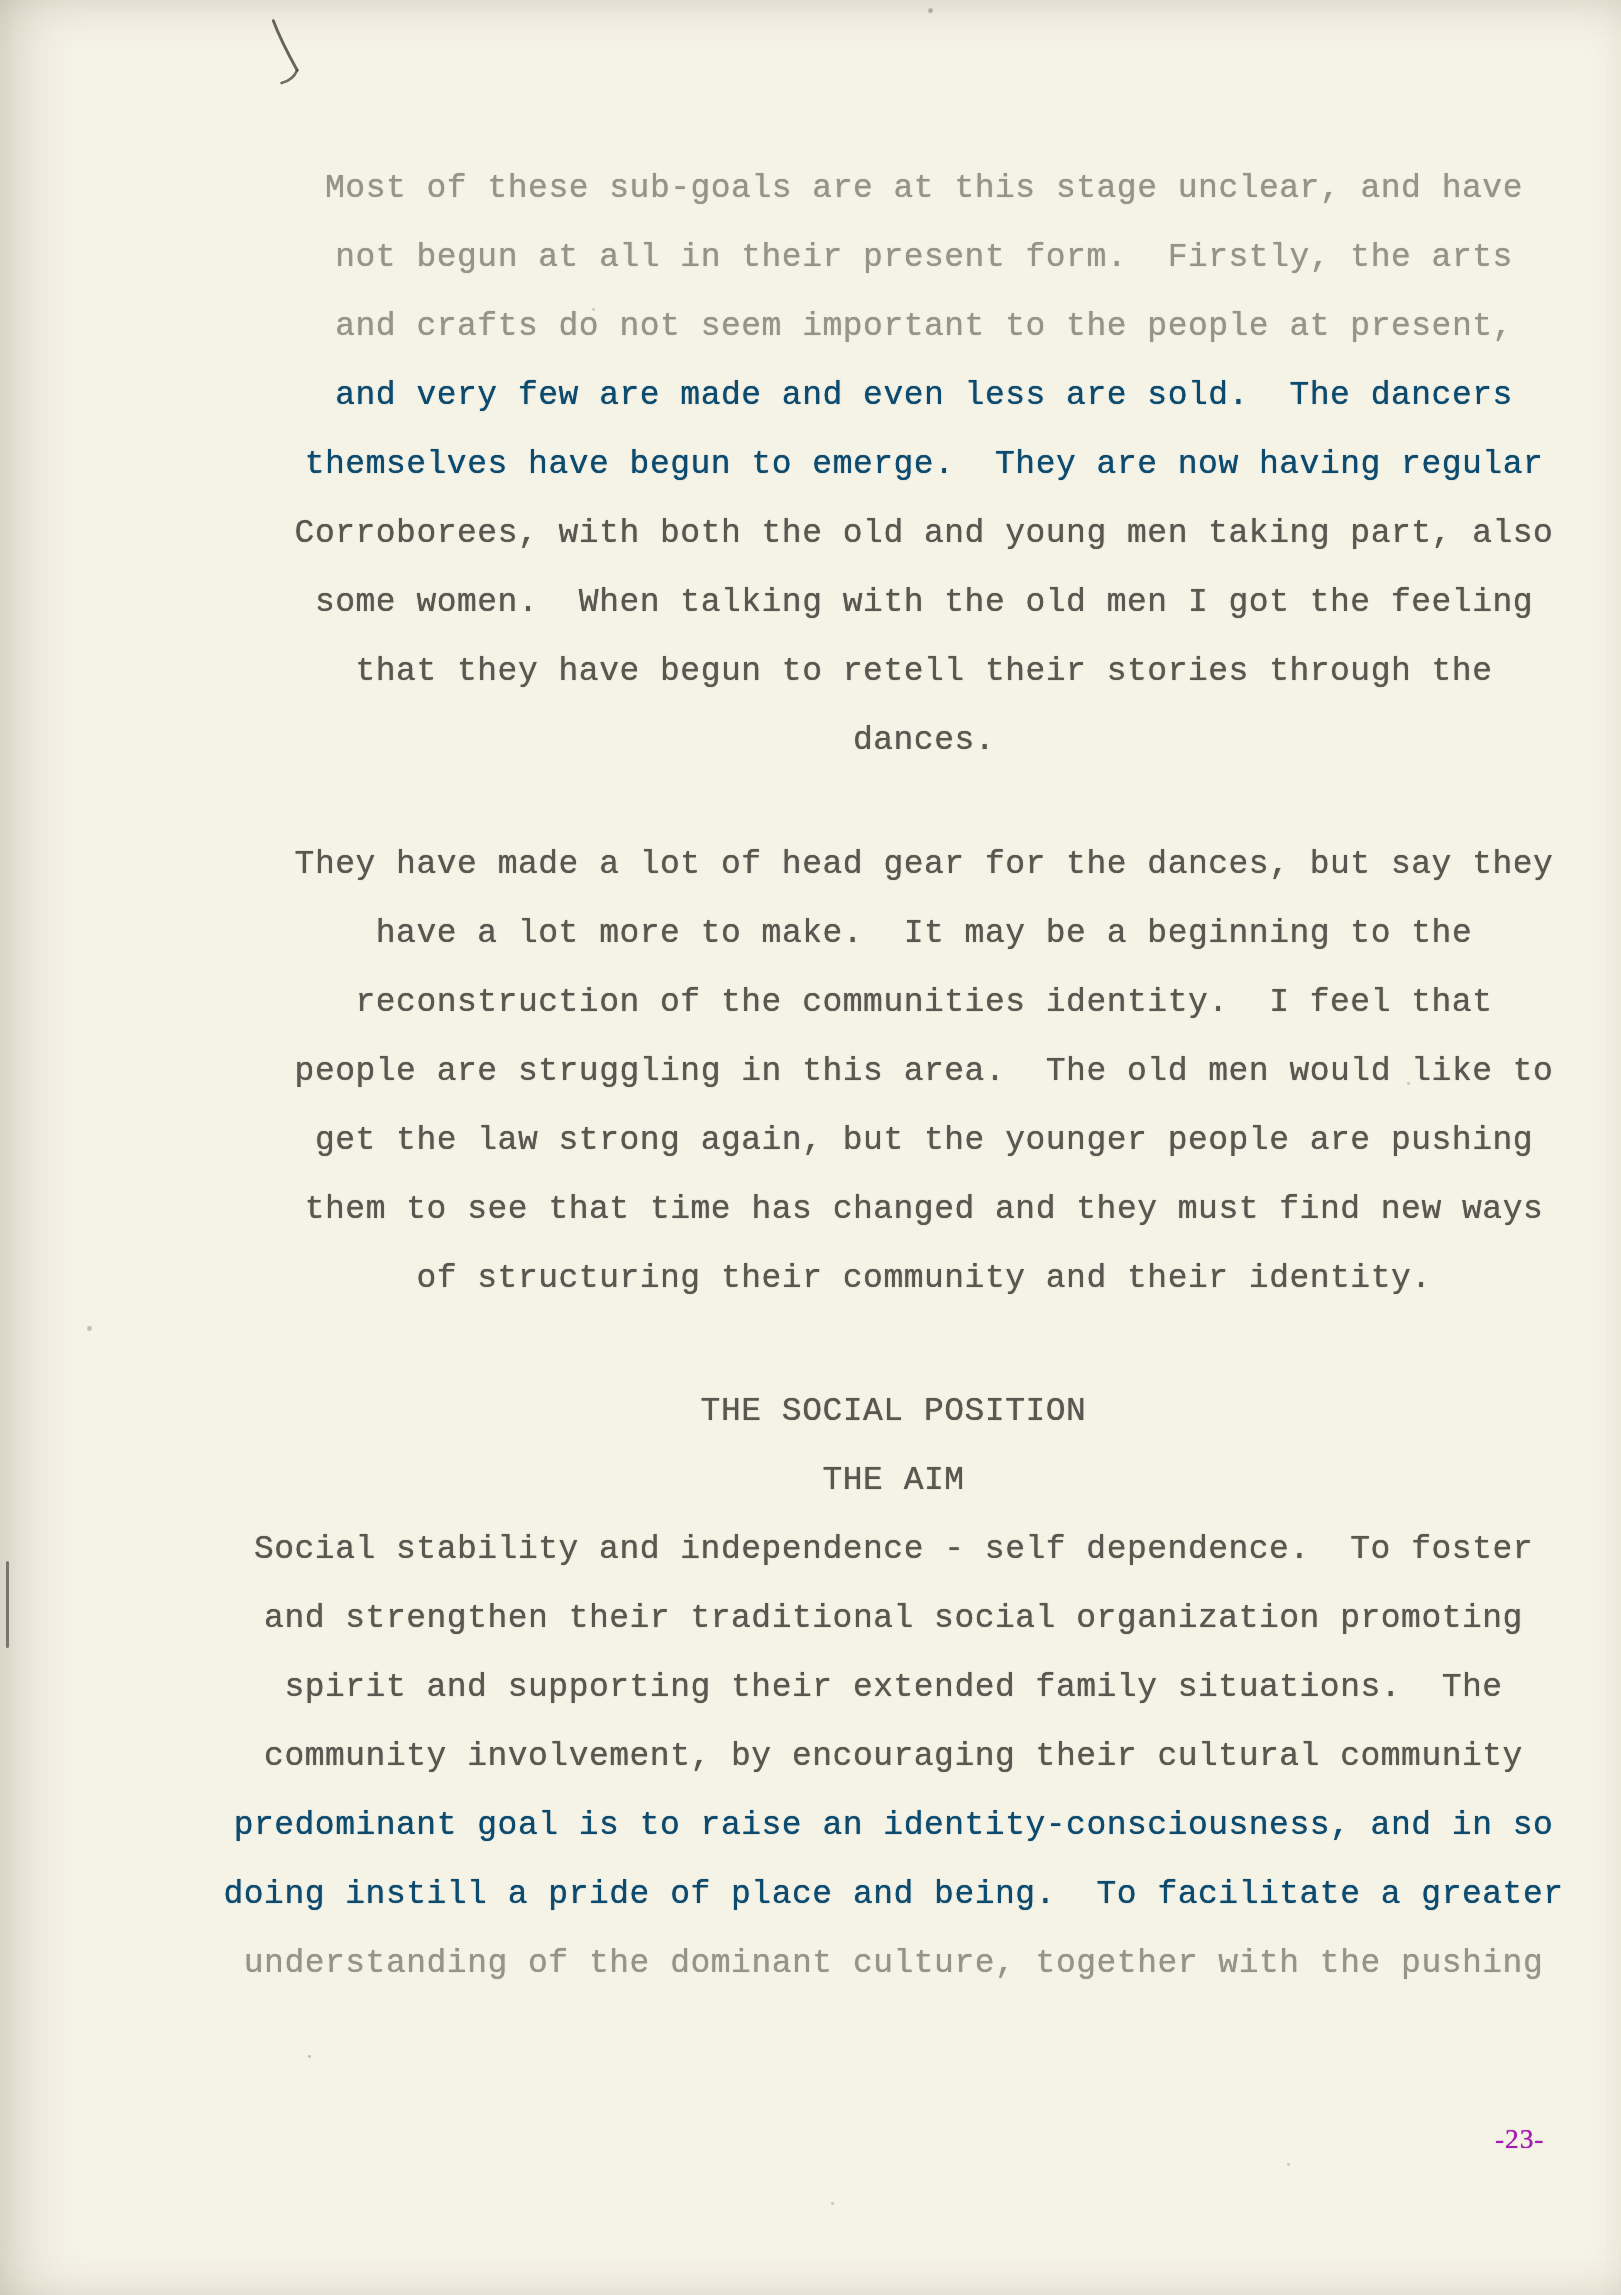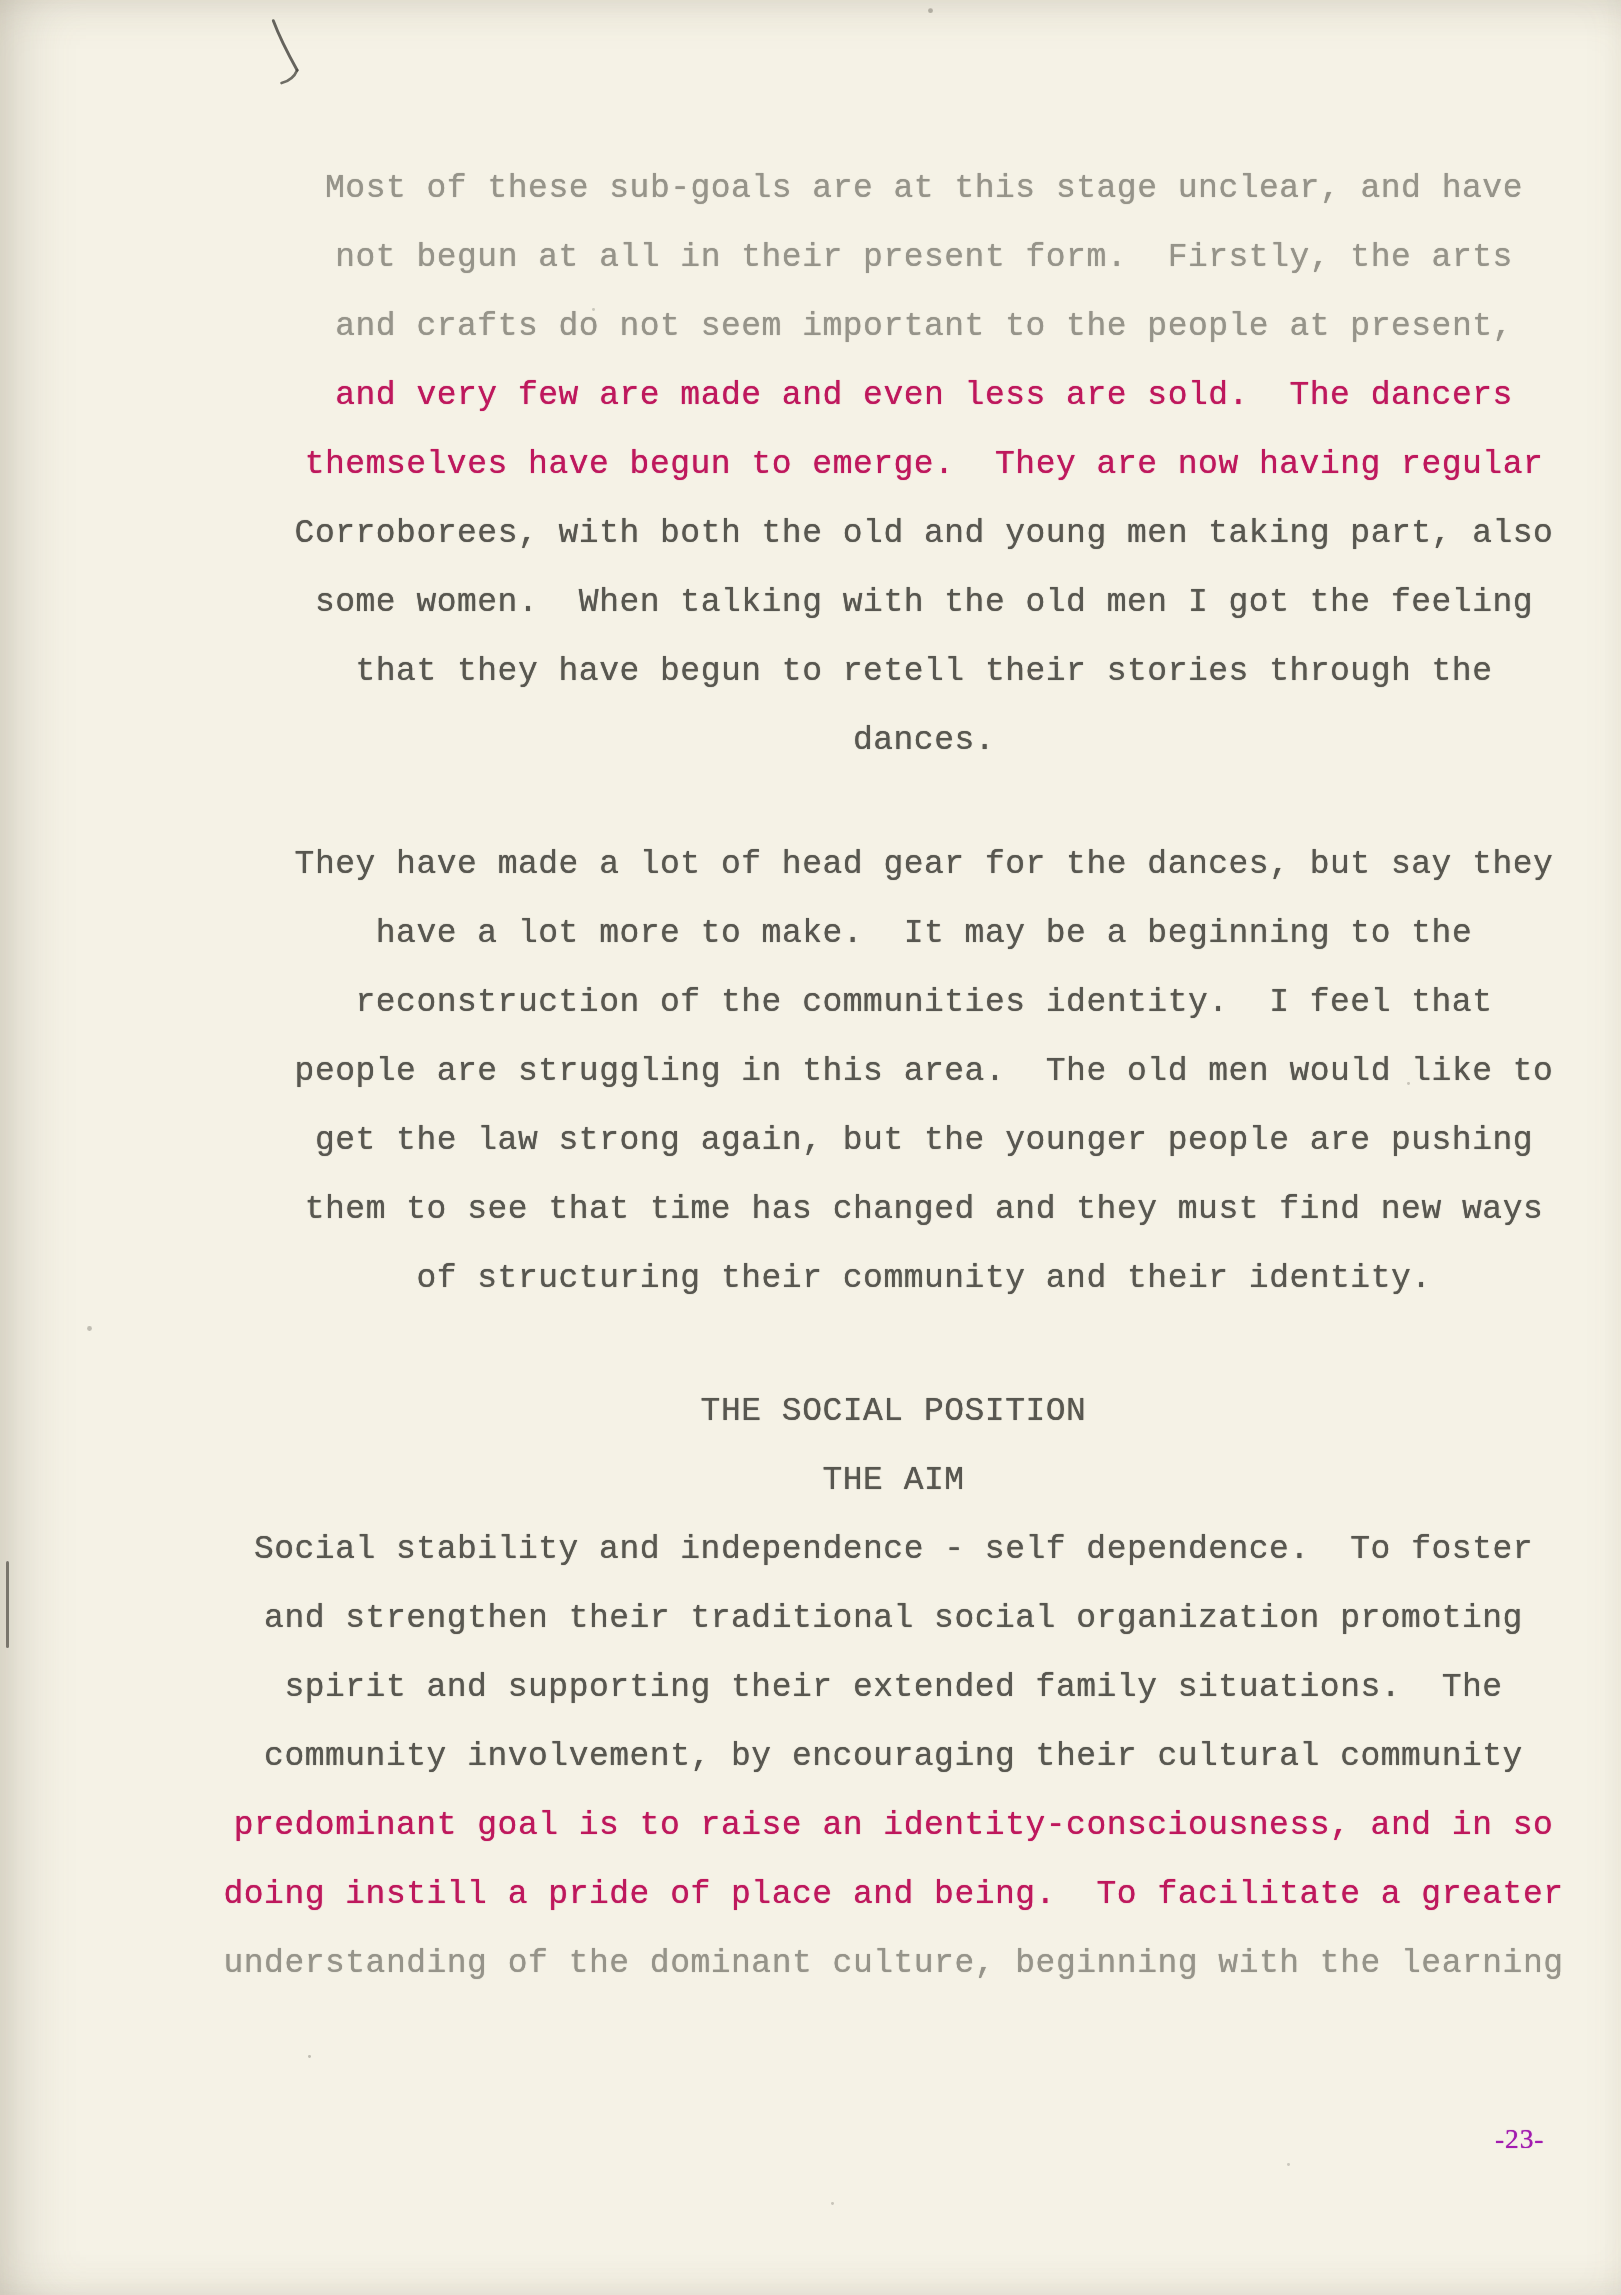--- a/index.html
+++ b/index.html
@@ -34,21 +34,21 @@
     letter-spacing:0.5px;
     text-shadow:0 0 0.9px currentColor;
     text-align:center;
   }
   .heading .line{
     text-underline-offset:6.4px;
     text-decoration-thickness:1.8px;
   }
   
   .f1{color:#96948a;filter:blur(0.6px);}
-  .f2{color:#be185d;filter:blur(0.3px);}
+  .f2{color:#0c4a6e;filter:blur(0.3px);}
   .f3{color:#585750;}
   .page-number{
     position:absolute;left:1495px;top:2123px;z-index:2;
     font-size:27.5px;color:#a21caf;filter:blur(0.5px);
     letter-spacing:0.9px;text-shadow:0 0 0.9px currentColor;font-family:Liberation Serif, serif;
   }
   .pen-mark{
     position:absolute;left:264px;top:16.5px;z-index:3;
   }
   .edge-artifact{
@@ -112,19 +112,19 @@
     <span class="line f3">THE AIM</span>
   </div>
 
   <p class="para last">
     <span class="line f3">Social stability and independence - self dependence.  To foster</span>
     <span class="line f3">and strengthen their traditional social organization promoting</span>
     <span class="line f3">spirit and supporting their extended family situations.  The</span>
     <span class="line f3">community involvement, by encouraging their cultural community</span>
     <span class="line f2">predominant goal is to raise an identity-consciousness, and in so</span>
     <span class="line f2">doing instill a pride of place and being.  To facilitate a greater</span>
-    <span class="line f1">understanding of the dominant culture, beginning with the learning</span>
+    <span class="line f1">understanding of the dominant culture, together with the pushing</span>
   </p>
 
 </div>
 
 <div class="page-number">-23-</div>
 
 
 </body></html>

